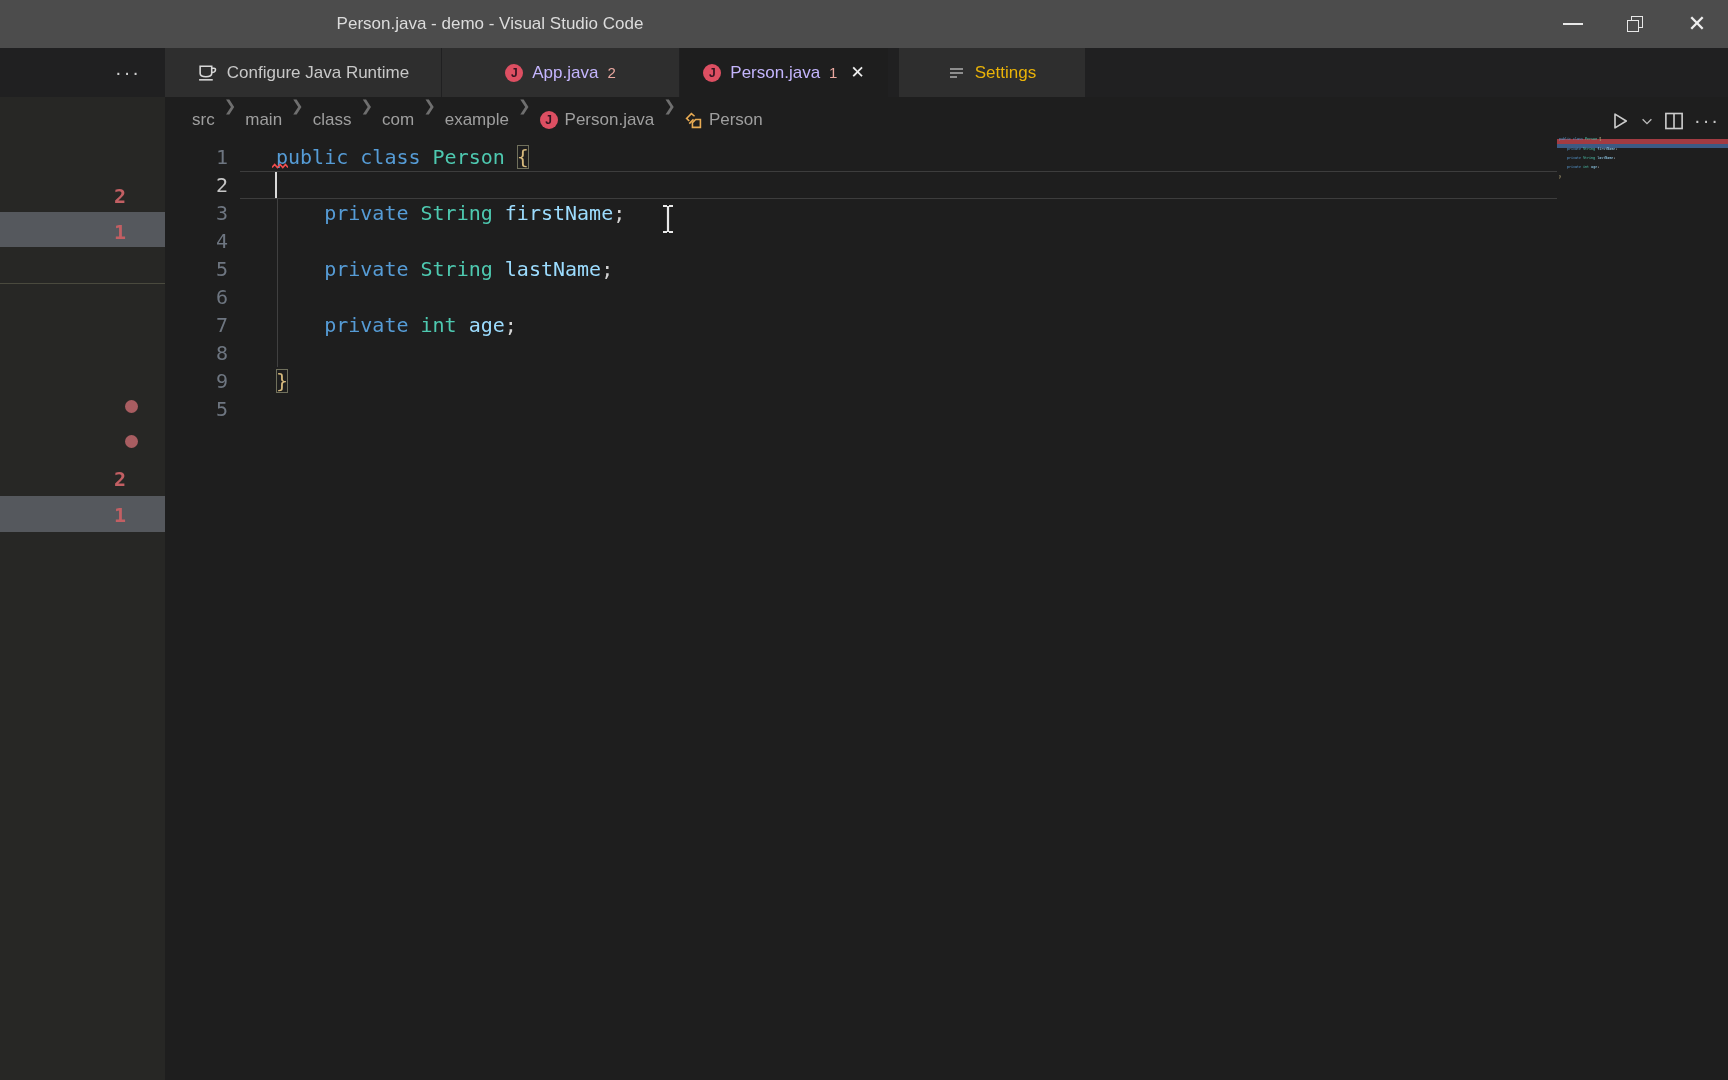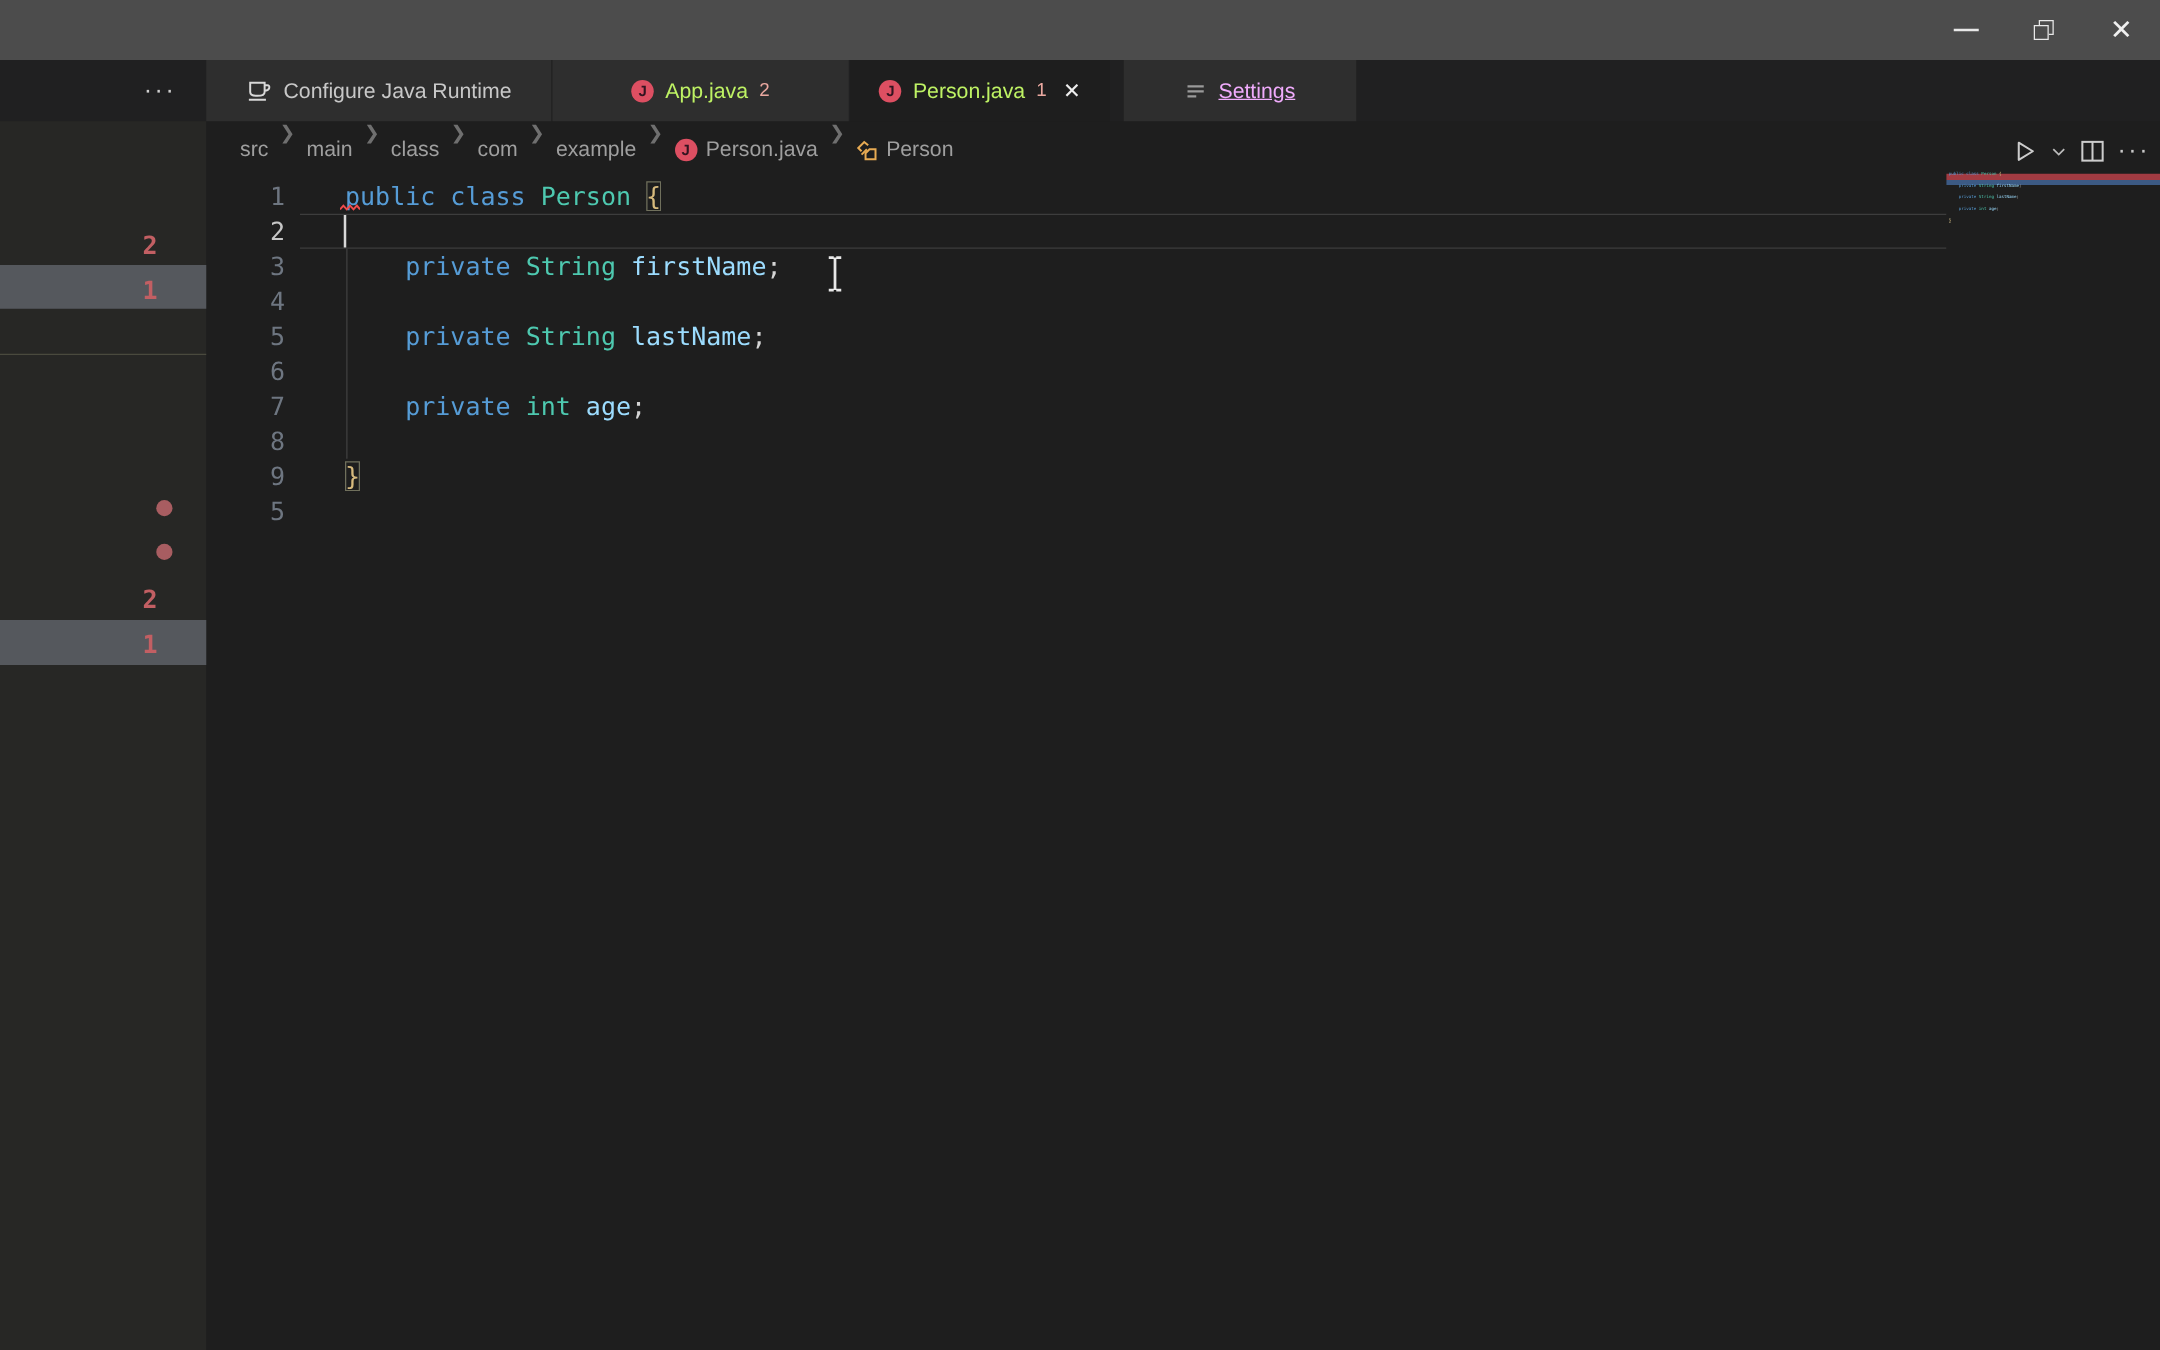--- a/index.html
+++ b/index.html
@@ -38,24 +38,24 @@
   .sd-1 { top:352px; } .sd-2 { top:387px; }
   .strip-divider { position:absolute; left:0; top:235px; width:165px; height:1px; background:#4a4a3e; }
 
   
   .tabbar { position:absolute; left:0; top:48px; width:1728px; height:49px; background:#202021; }
   .tab-overflow { position:absolute; left:104px; top:0; width:48px; height:49px; color:#cfcfcf;
                   font-size:20px; letter-spacing:2px; display:flex; align-items:center; justify-content:center; }
   .tab { position:absolute; top:0; height:49px; background:#2e2e2e; display:flex; align-items:center;
          justify-content:center; gap:9px; font-size:17px; color:#c8c8c8; cursor:default; }
   .tab.active { background:#1e1e1e; }
-  .tab .lbl-red { color:#bef264; }
+  .tab .lbl-red { color:#c4b5fd; }
   .tab .badge { color:#eaa8a0; font-size:15px; }
   .tab .closex { color:#eeeeee; font-size:17px; margin-left:4px; }
-  .tab .dimlbl { color:#f0abfc;text-decoration:underline; }
+  .tab .dimlbl { color:#eab308; }
   .javaicon { width:18px; height:18px; border-radius:50%; background:#dd4f62; color:#321420;
               font:bold 12px "Liberation Sans", sans-serif; display:inline-flex; align-items:center; justify-content:center; }
   .editor-actions { position:absolute; right:8px; top:48px; height:49px; display:flex; align-items:center; gap:10px; color:#c8c8c8; }
   .ea { display:flex; align-items:center; justify-content:center; height:34px; }
 
   
   .breadcrumb { position:absolute; left:165px; top:97px; width:1563px; height:46px; background:transparent;
                 display:flex; padding-left:27px; font-size:17px; color:#9f9f9f; }
   .bc-sep { color:#6f6f6f; margin:0 9px; font-size:15px; }
   .bc-item { display:flex; align-items:center; gap:7px; }
@@ -153,20 +153,21 @@
         <svg width="20" height="20" viewBox="0 0 16 16">
             <rect x="1.5" y="2" width="13" height="12" fill="none" stroke="#cccccc" stroke-width="1.3"></rect>
             <line x1="8" y1="2" x2="8" y2="14" stroke="#cccccc" stroke-width="1.3"></line>
           </svg>
       </span>
       <span class="ea" style="font-size:20px; letter-spacing:2px;">···</span>
     </div>
   </div>
 
   <div class="titlebar">
+    <div class="title">Person.java - demo - Visual Studio Code</div>
     <div class="wincontrols">
       <div class="winbtn">
           <div class="min-glyph"></div>
         </div>
       <div class="winbtn">
         <div class="restore-glyph">
             <div class="b b1"></div>
             <div class="b b2"></div>
           </div>
       </div>

